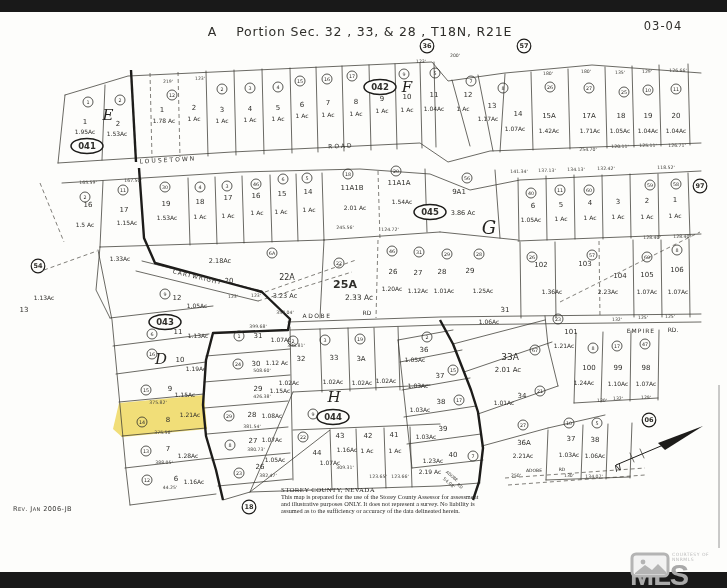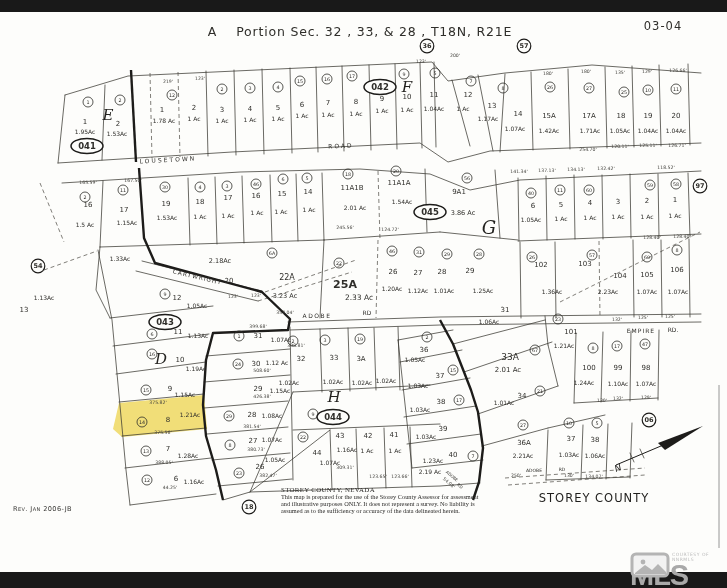--- a/index.html
+++ b/index.html
@@ -701,21 +701,20 @@
 </svg>
 
 <div class="overlay" id="disclaimer">
   <div class="hdr">STOREY COUNTY, NEVADA</div>
   <div>This map is prepared for the use of the Storey County Assessor for assessment</div>
   <div>and illustrative purposes ONLY.  It does not represent a survey.  No liability is</div>
   <div>assumed as to the sufficiency or accuracy of the data delineated herein.</div>
 </div>
 
 <div class="overlay" id="subdivision">
-  <div class="l2">STOREY COUNTY</div>
 </div>
 
 <div class="overlay" id="rev-note">Rev. Jan 2006-JB</div>
 
 <div class="overlay" id="mls">
   <div class="cap">COURTESY OF NNRMLS</div>
   <div class="row">
     <svg width="40" height="26" viewBox="0 0 40 26">
       <rect x="2" y="2" width="36" height="22" rx="4" fill="#f2f2f2" stroke="#b4b4b4" stroke-width="3"></rect>
       <circle cx="13" cy="10" r="2.4" fill="#b4b4b4"></circle>

